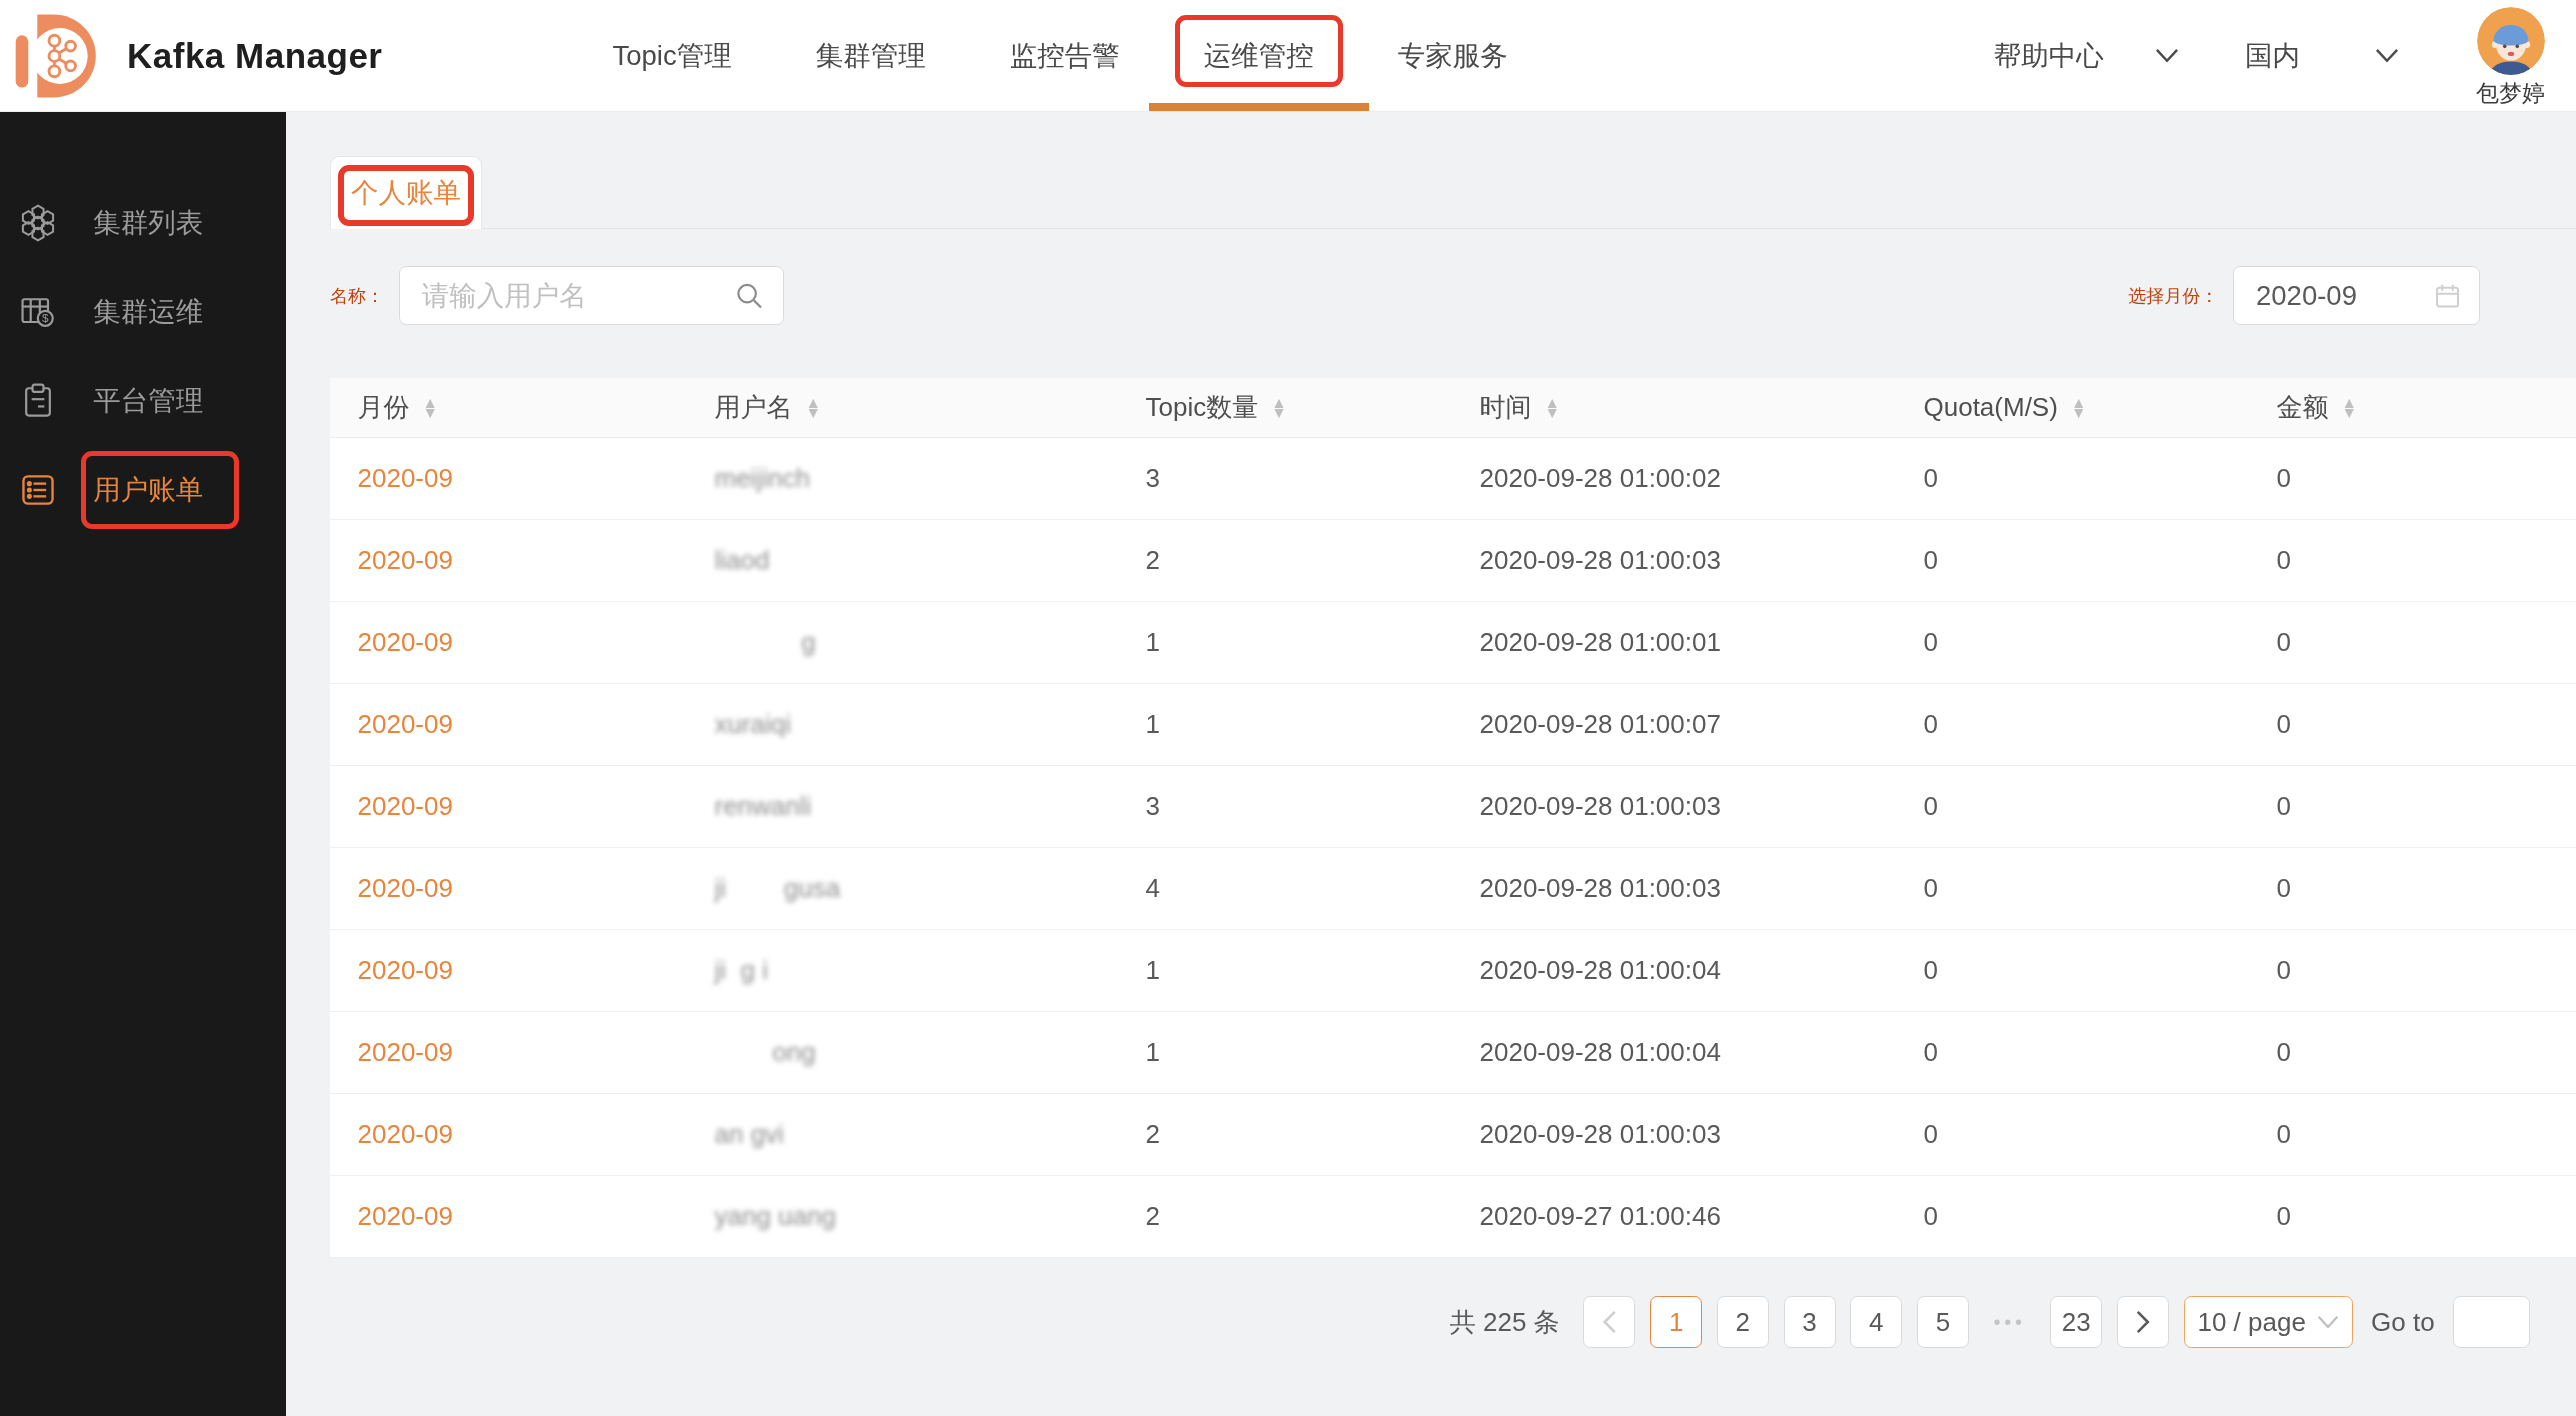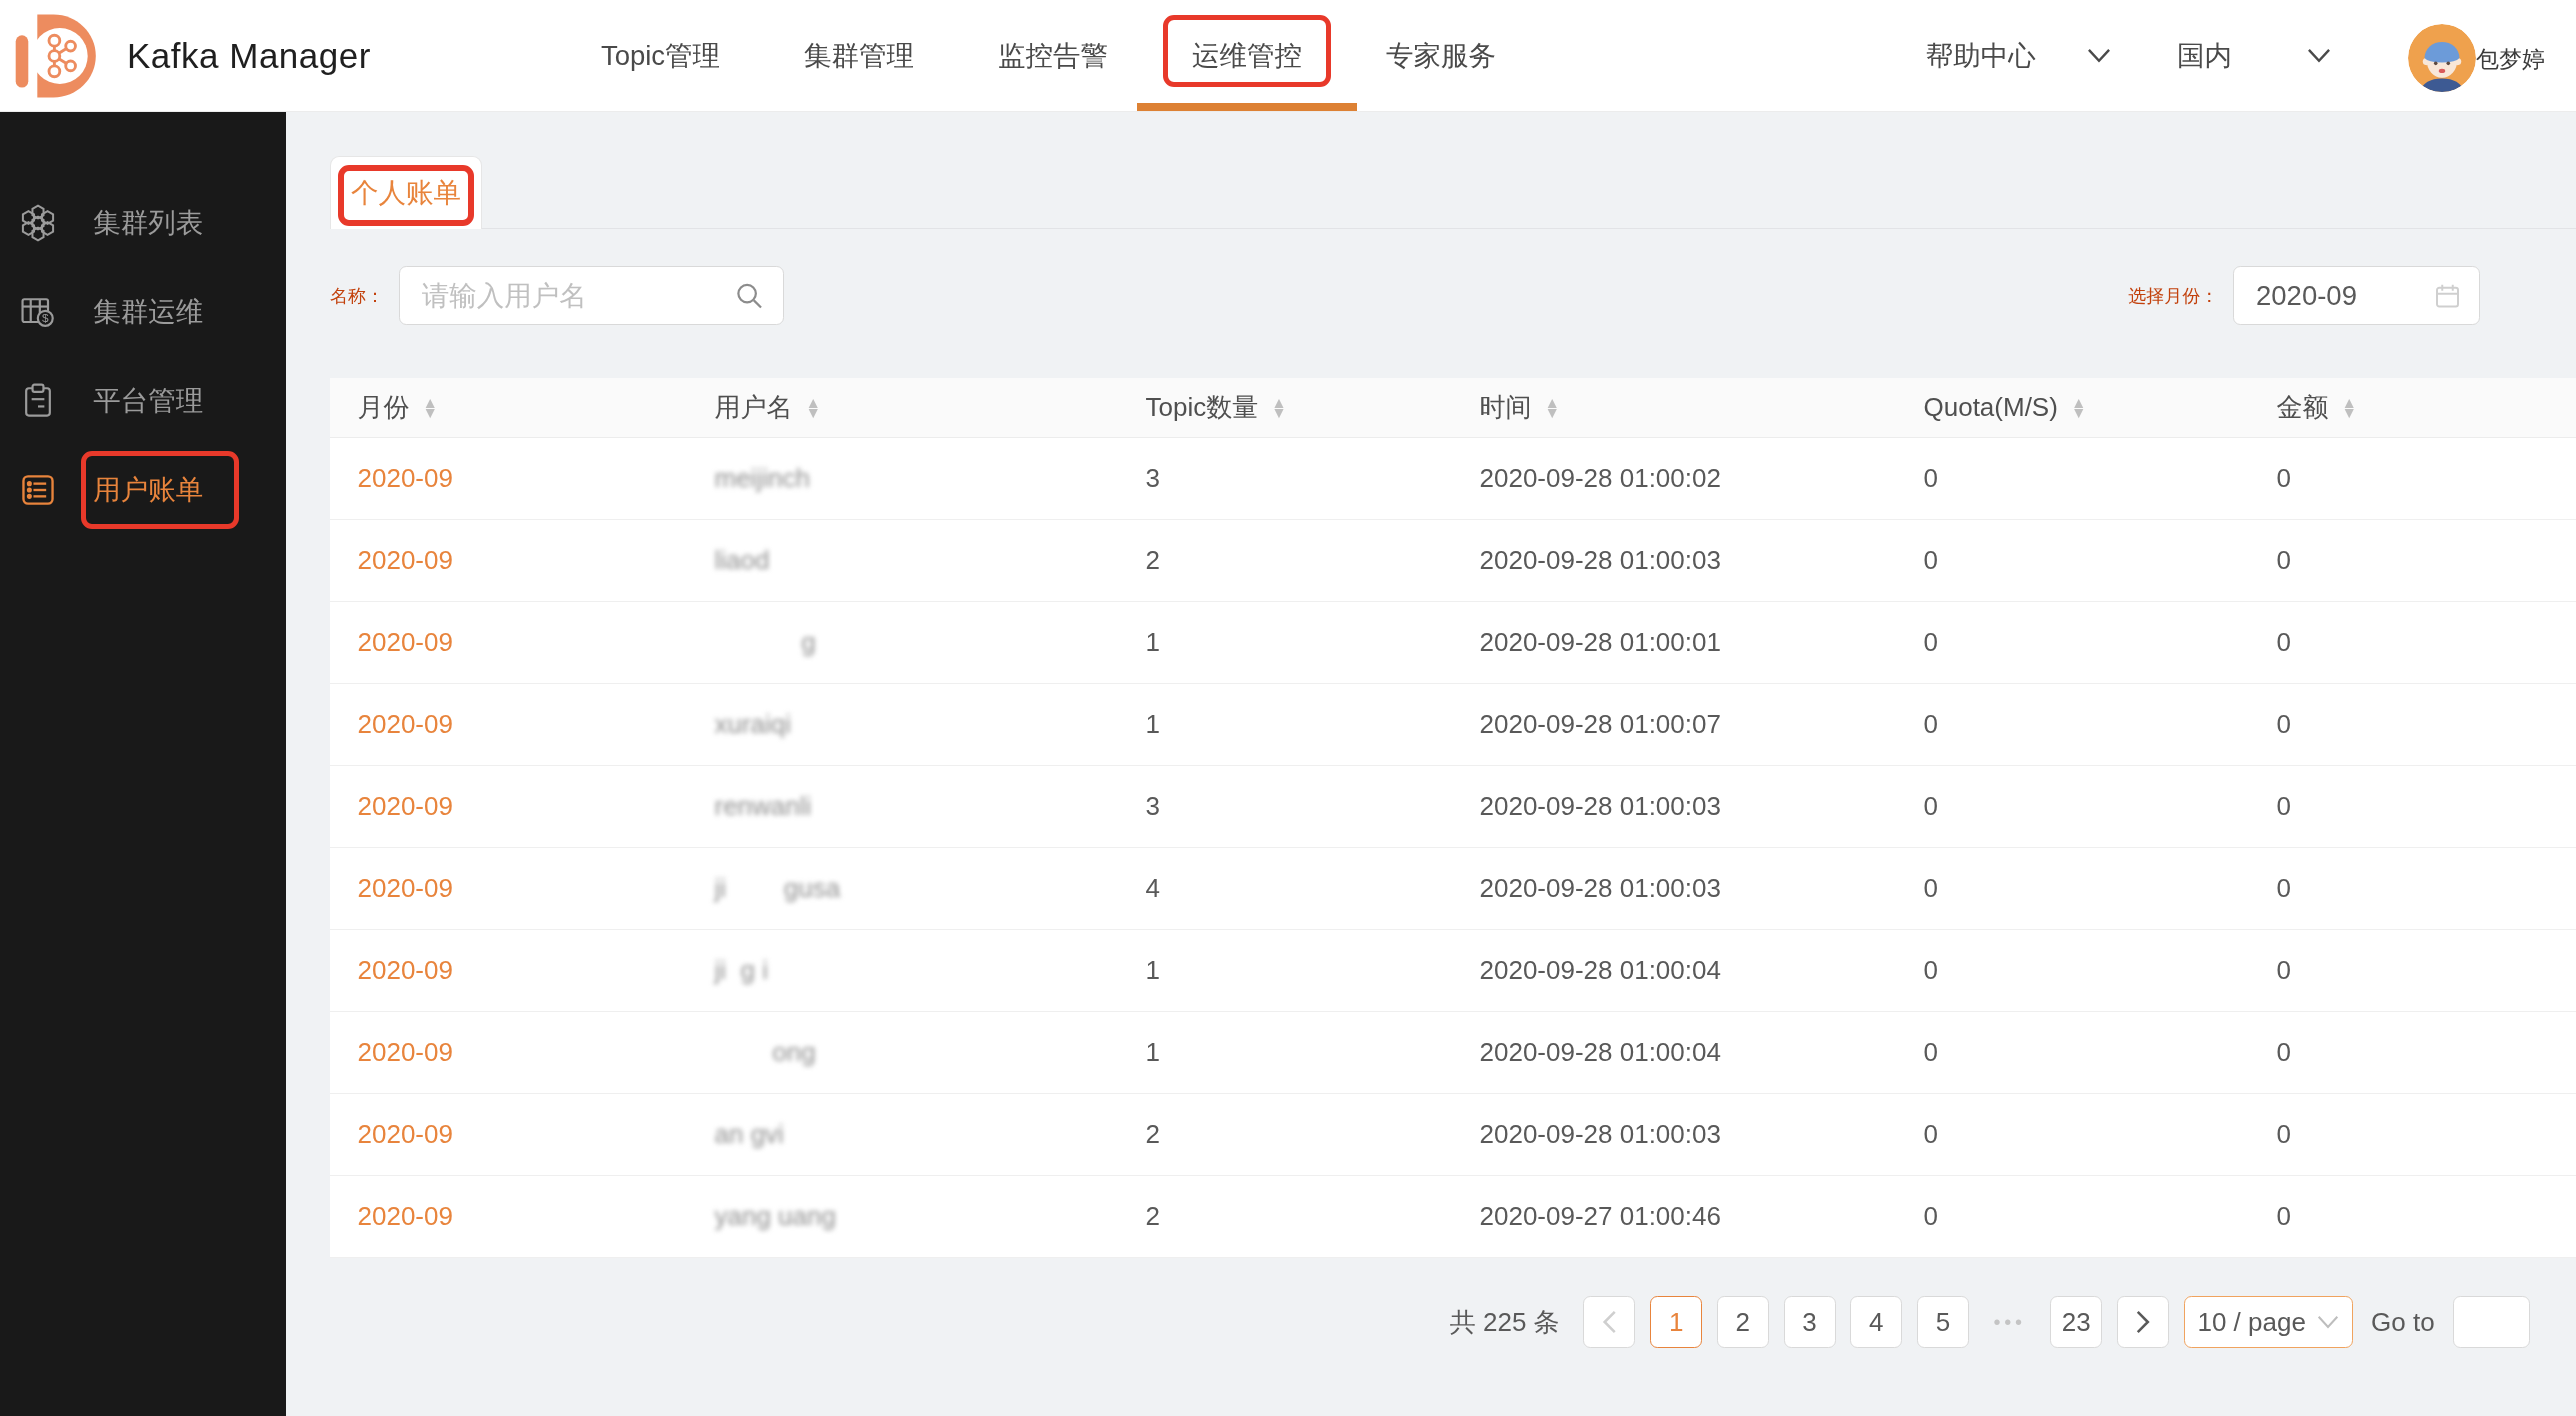--- a/index.html
+++ b/index.html
@@ -5,33 +5,33 @@
   * { box-sizing: border-box; }
   html,body { margin:0; padding:0; }
   body {
     width:2576px; height:1416px; overflow:hidden;
     font-family:"Liberation Sans","DejaVu Sans",sans-serif;
     background:#f0f2f4; color:#595959;
   }
   
   .header { position:relative; height:112px; background:#fff; display:flex; align-items:center; border-bottom:0.9px solid #ececec; }
   .logo { width:90px; height:90px; margin-left:13px; flex:0 0 auto; }
-  .brand { font-size:35px; font-weight:400; color:#1f1f1f; margin-left:24px; letter-spacing:0.5px; white-space:nowrap; }
+  .brand { font-size:35px; font-weight:700; color:#1f1f1f; margin-left:24px; letter-spacing:0.5px; white-space:nowrap; }
   .top-nav { display:flex; height:100%; margin-left:188px;justify-content:center; }
   .nav-item { position:relative; display:flex; align-items:center; height:100%; padding:0 42px; font-size:27.5px; color:#4a4a4a; cursor:pointer; white-space:nowrap; }
   .nav-item.active::after { content:""; position:absolute; left:50%; transform:translateX(-50%); bottom:0; width:220px; height:8.2px; background:#DD8134; }
   .annotation { position:absolute; border:5.5px solid #E8392A; border-radius:11px; pointer-events:none; }
   .nav-item .annotation { top:14.7px; bottom:24px; left:13px; right:13px; }
   .header-right { margin-left:auto; display:flex; align-items:center; margin-right:31px; }
   .hdr-link { display:flex; align-items:center; font-size:27.5px; color:#4a4a4a; cursor:pointer; white-space:nowrap;gap:44px; }
   .hdr-link svg { margin-left:7.3px; }
   .help { margin-right:66px; }
   .region { margin-right:77px; }
   .region svg { margin-left:31px; }
-  .user { display:flex; flex-direction:row; align-items:center; margin-top:5.5px; cursor:pointer; }
+  .user { display:flex; flex-direction:column; align-items:center; margin-top:5.5px; cursor:pointer; }
   .avatar { width:68px; height:68px; border-radius:50%; overflow:hidden; }
   .user-name { font-size:23px; color:#3c3c3c; margin-top:2.7px; }
   
   .main { display:flex; height:1304px; }
   .sidebar { width:286px; background:#191919; padding-top:66px; flex:0 0 auto; }
   .side-item { position:relative; display:flex; align-items:center; height:89px; padding-left:18.3px; color:#9b9b9b; font-size:27.5px; cursor:pointer; }
   .side-item .icon { width:40px; height:40px; margin-right:35px; display:flex; align-items:center; justify-content:center; }
   .side-item.active { color:#E8843C; }
   .side-item .annotation { top:5.5px; bottom:5.5px; left:81px; width:158px; }
   .content { flex:1; padding-left:44px; position:relative; }

